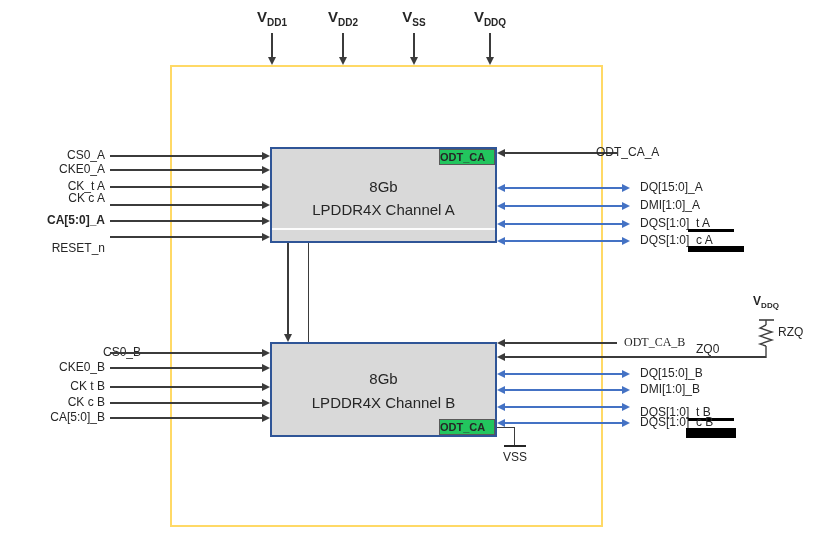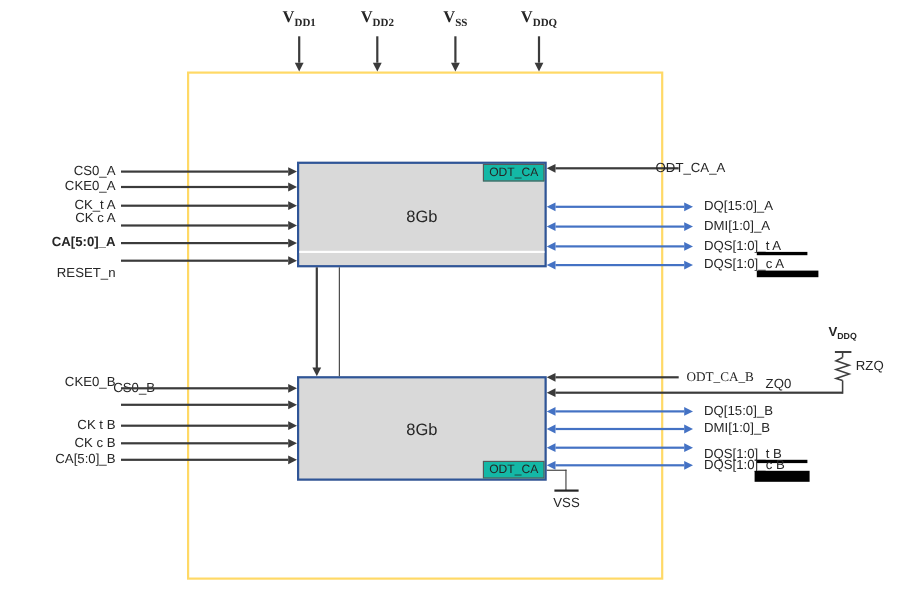--- a/index.html
+++ b/index.html
@@ -4,58 +4,60 @@
 <style>
   html,body{margin:0;padding:0;background:#fff;}
   #canvas{position:relative;width:830px;height:544px;background:#fff;
           font-family:"Liberation Sans", sans-serif;color:#262626;overflow:hidden;}
   .abs{position:absolute;}
   .outer-box{border:2px solid #FFD966;box-sizing:border-box;background:transparent;}
   .chan-block{box-sizing:border-box;border:2px solid #2F5597;background:#D9D9D9;
               display:flex;flex-direction:column;align-items:center;justify-content:center;
               font-size:15px;line-height:1.55;text-align:center;}
   .corner-lbl{box-sizing:border-box;border:1px solid #595959;font-size:11px;line-height:14px;
-              text-align:center;background:#14b8a6;}
+              text-align:left;background:#22c55e;font-weight:bold;}
   .divider{background:#fdfdfd;}
   .hline,.vline{background:#3b3b3b;}
   .hline.blue{background:#4472C4;}
   .sig-label{font-size:12px;line-height:15px;white-space:nowrap;}
   .lft{text-align:right;}
   .lblwrap{position:absolute;white-space:nowrap;font-size:12px;line-height:15px;}
   .ah{width:0;height:0;}
   .ah-r{border-top:4px solid transparent;border-bottom:4px solid transparent;border-left:8px solid #3b3b3b;}
   .ah-l{border-top:4px solid transparent;border-bottom:4px solid transparent;border-right:8px solid #3b3b3b;}
   .ah-d{border-left:4px solid transparent;border-right:4px solid transparent;border-top:8px solid #3b3b3b;}
   .blue.ah-r{border-left-color:#4472C4;}
   .blue.ah-l{border-right-color:#4472C4;}
   .bar{position:absolute;background:#000;}
   .bar-thin{top:13px;height:3px;left:48px;width:46px;}
   .bar-thick{top:13px;height:6px;left:48px;width:56px;}
   .bar-block{top:13px;height:10px;left:46px;width:50px;}
-  .pw{font-size:15px;font-weight:bold;text-align:center;white-space:nowrap;font-family:Liberation Serif, serif;}
+  .pw{font-size:15px;font-weight:bold;text-align:center;white-space:nowrap;}
   .pw sub{font-size:10px;font-weight:bold;}
   .rail-sm{font-size:12px;font-weight:bold;text-align:center;white-space:nowrap;}
   .rail-sm sub{font-size:8px;font-weight:bold;}
   .plain{font-size:12px;white-space:nowrap;}
 </style>
 </head>
 <body>
 
 <div id="canvas">
 
   <div class="abs outer-box" style="left:170px;top:65px;width:433px;height:462px;"></div>
 
   <div class="abs chan-block" style="left:270px;top:147px;width:227px;height:96px;padding-top:6px;">
     <div>8Gb</div>
+    <div>LPDDR4X Channel A</div>
   </div>
   <div class="abs corner-lbl" style="left:439px;top:149px;width:56px;height:16px;">ODT_CA</div>
   <div class="abs divider" style="left:272px;top:228px;width:223px;height:2px;"></div>
 
   <div class="abs chan-block" style="left:270px;top:342px;width:227px;height:95px;padding-top:2px;">
     <div>8Gb</div>
+    <div>LPDDR4X Channel B</div>
   </div>
   <div class="abs corner-lbl" style="left:439px;top:419px;width:56px;height:16px;">ODT_CA</div>
 
   <div class="abs vline" style="left:287px;top:243px;width:1.5px;height:92px;"></div>
   <div class="abs ah ah-d" style="left:283.5px;top:334px;"></div>
   <div class="abs vline" style="left:308px;top:243px;width:1.2px;height:99px;"></div>
 
   <svg class="abs" style="left:748px;top:314px;" width="40" height="46" viewBox="0 0 40 46">
     <line x1="11" y1="6" x2="26" y2="6" stroke="#404040" stroke-width="1.6"></line>
     <line x1="18" y1="6" x2="18" y2="11" stroke="#404040" stroke-width="1.4"></line>
@@ -97,21 +99,21 @@
     <div class="abs ah ah-r" style="left: 262px; top: 201px;"></div>
     <div class="abs sig-label lft" style="left: 0px; top: 213px; width: 105px; font-weight: bold;">CA[5:0]_A</div>
     <div class="abs hline" style="left: 110px; top: 220.3px; width: 152px; height: 1.4px;"></div>
     <div class="abs ah ah-r" style="left: 262px; top: 217px;"></div>
     <div class="abs sig-label lft" style="left: 0px; top: 241px; width: 105px;">RESET_n</div>
     <div class="abs hline" style="left: 110px; top: 236.3px; width: 152px; height: 1.4px;"></div>
     <div class="abs ah ah-r" style="left: 262px; top: 233px;"></div>
     <div class="abs sig-label lft" style="left: 0px; top: 345px; width: 105px; margin-left: 36px;">CS0_B</div>
     <div class="abs hline" style="left: 110px; top: 352.3px; width: 152px; height: 1.4px;"></div>
     <div class="abs ah ah-r" style="left: 262px; top: 349px;"></div>
-    <div class="abs sig-label lft" style="left: 0px; top: 340px; width: 105px;">CKE0_B</div>
+    <div class="abs sig-label lft" style="left: 0px; top: 360px; width: 105px;">CKE0_B</div>
     <div class="abs hline" style="left: 110px; top: 367.3px; width: 152px; height: 1.4px;"></div>
     <div class="abs ah ah-r" style="left: 262px; top: 364px;"></div>
     <div class="abs sig-label lft" style="left: 0px; top: 379px; width: 105px;">CK t B</div>
     <div class="abs hline" style="left: 110px; top: 386.3px; width: 152px; height: 1.4px;"></div>
     <div class="abs ah ah-r" style="left: 262px; top: 383px;"></div>
     <div class="abs sig-label lft" style="left: 0px; top: 395px; width: 105px;">CK c B</div>
     <div class="abs hline" style="left: 110px; top: 402.3px; width: 152px; height: 1.4px;"></div>
     <div class="abs ah ah-r" style="left: 262px; top: 399px;"></div>
     <div class="abs sig-label lft" style="left: 0px; top: 410px; width: 105px;">CA[5:0]_B</div>
     <div class="abs hline" style="left: 110px; top: 417.3px; width: 152px; height: 1.4px;"></div>

